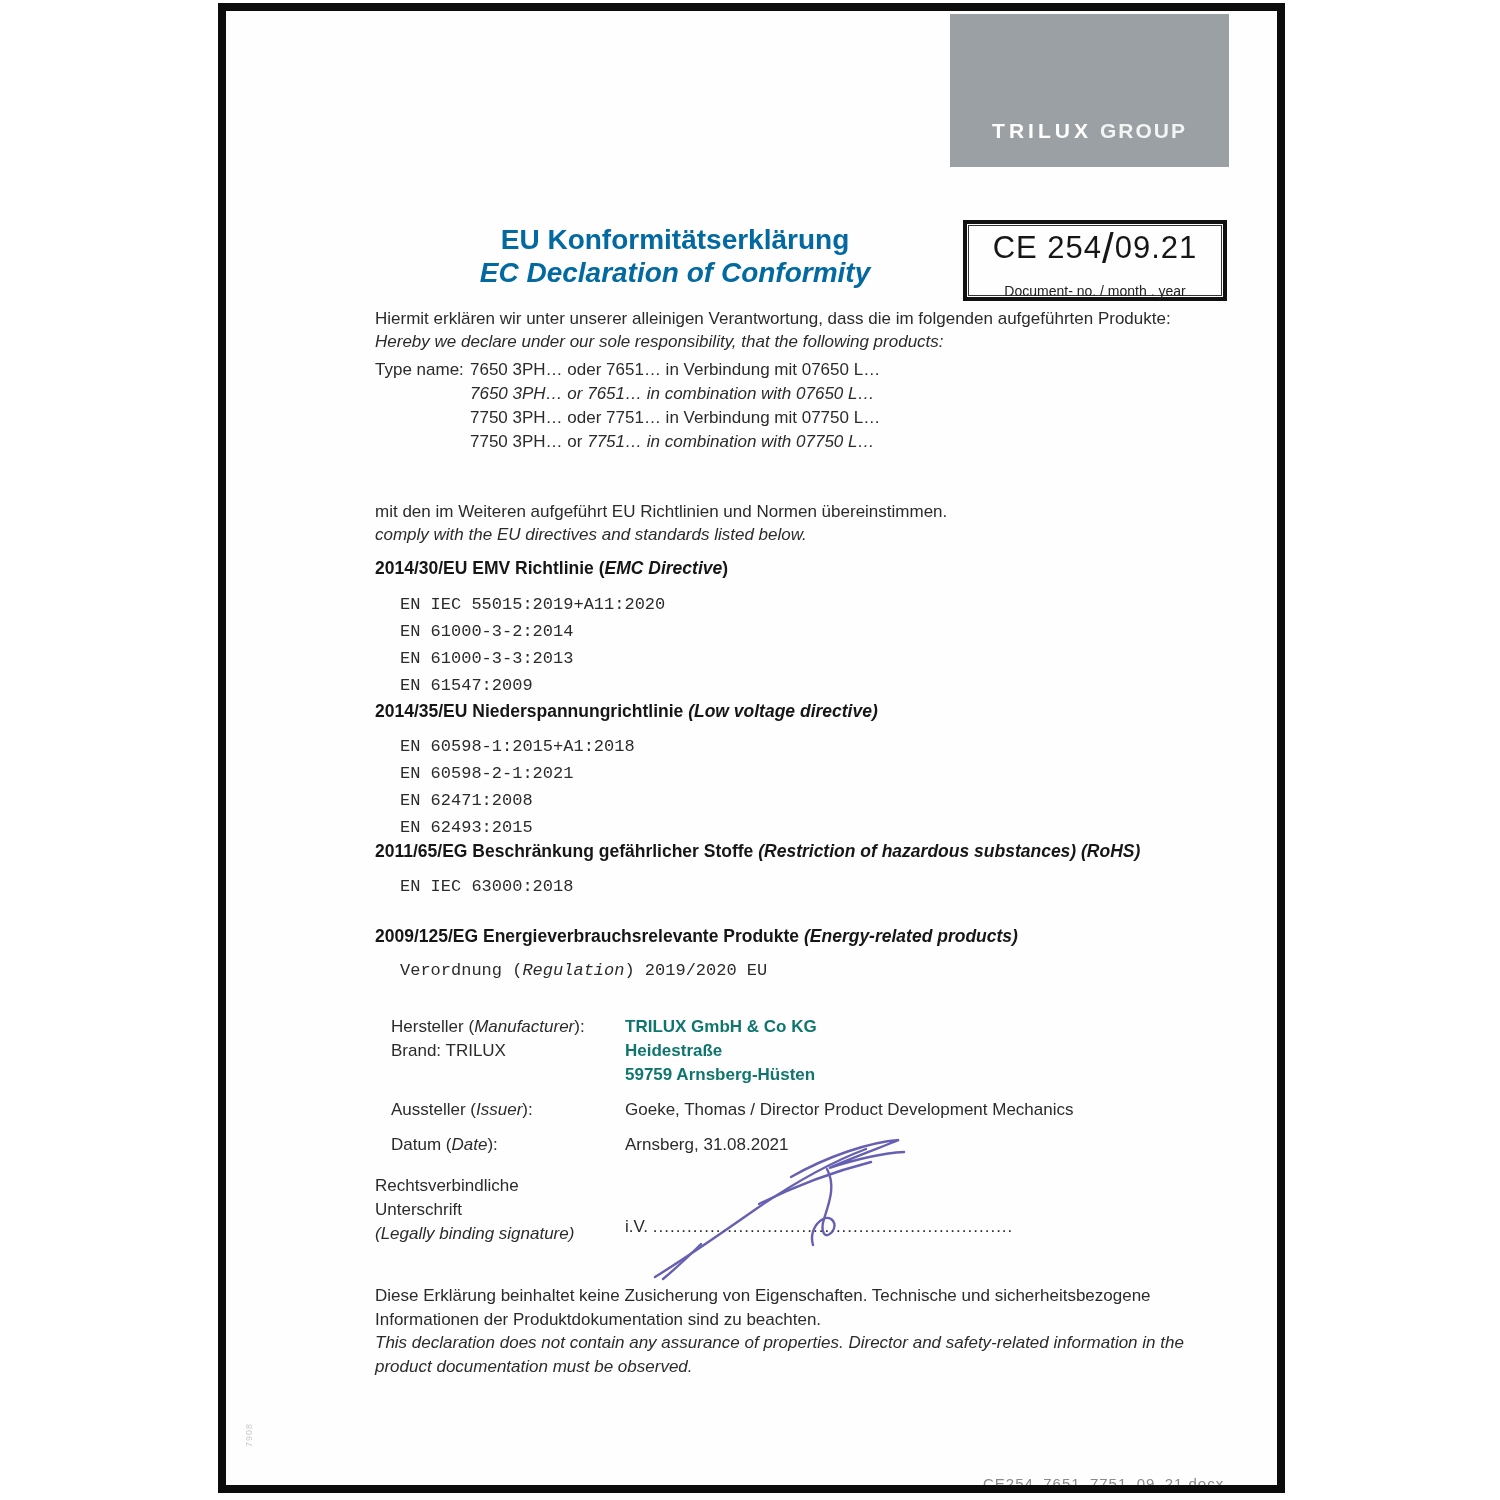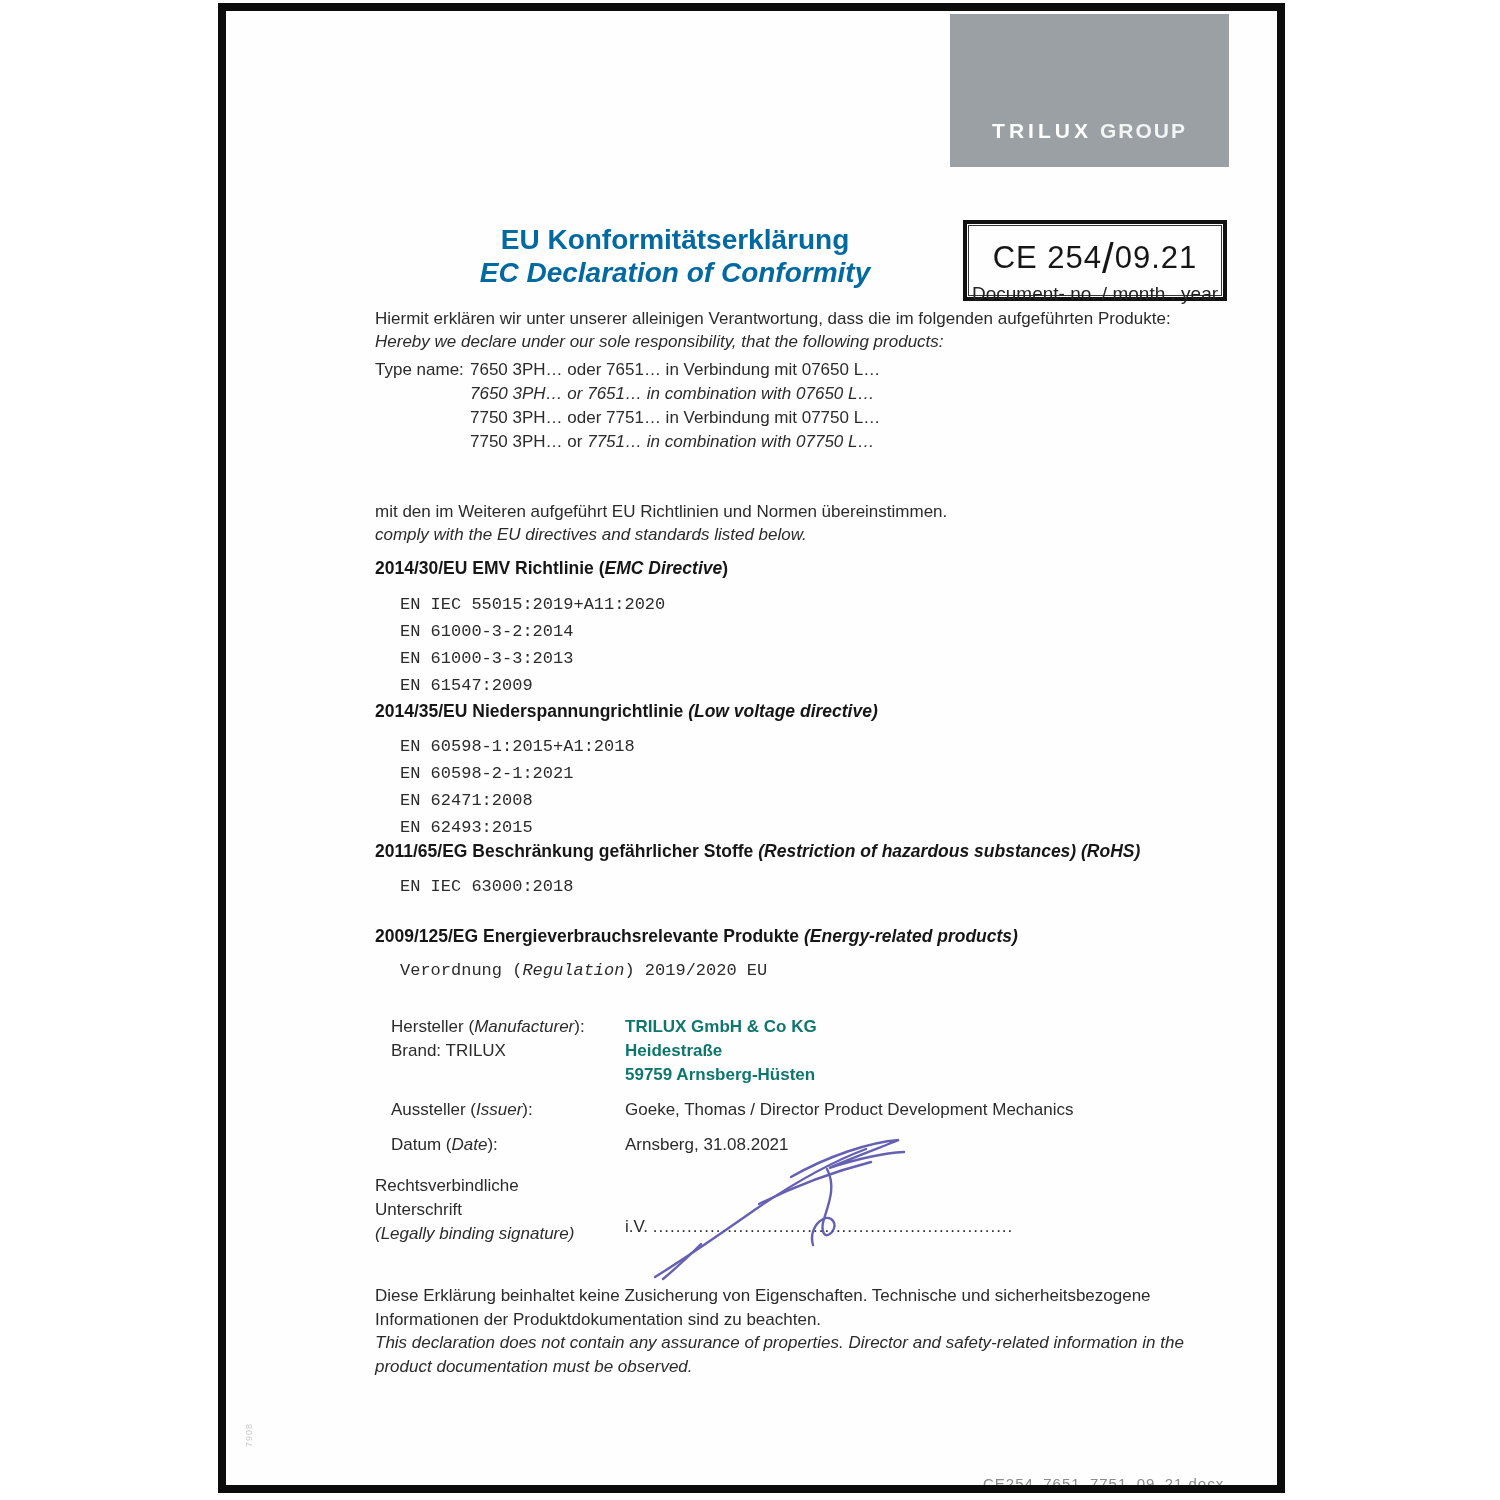--- a/index.html
+++ b/index.html
@@ -38,25 +38,25 @@
   .title-block { left: 149px; top: 212px; width: 600px; text-align: center; color: #0369a1; }
   .title-de { font-size: 28px; font-weight: bold; line-height: 33px; }
   .title-en { font-size: 28px; font-weight: bold; font-style: italic; line-height: 33px; }
 
   
   .ce-box {
     left: 737px; top: 209px; width: 264px; height: 81px;
     border: 4px solid #111;
     box-shadow: inset 0 0 0 1px #fff, inset 0 0 0 2px #333;
     text-align: center; color: #161616;
-    padding-top: 16px;
+    padding-top: 6px;
   }
   .ce-number { font-size: 31px; line-height: 36px; letter-spacing: 1px; }
   .ce-number .big-slash { font-size: 42px; line-height: 0; vertical-align: -5px; font-weight: 300; }
-  .ce-caption { font-size: 19px; color: #222; margin-top: 7px; }
+  .ce-caption { font-size: 14px; color: #222; margin-top: 17px; }
 
   .body-text { font-size: 17px; line-height: 23px; }
   .it { font-style: italic; }
 
   .intro { left: 149px; top: 296px; width: 870px; }
 
   .type-block { left: 149px; top: 347px; }
   .type-row { display: flex; }
   .type-label { width: 95px; font-size: 17px; line-height: 24px; }
   .type-lines { font-size: 17px; line-height: 24px; }

